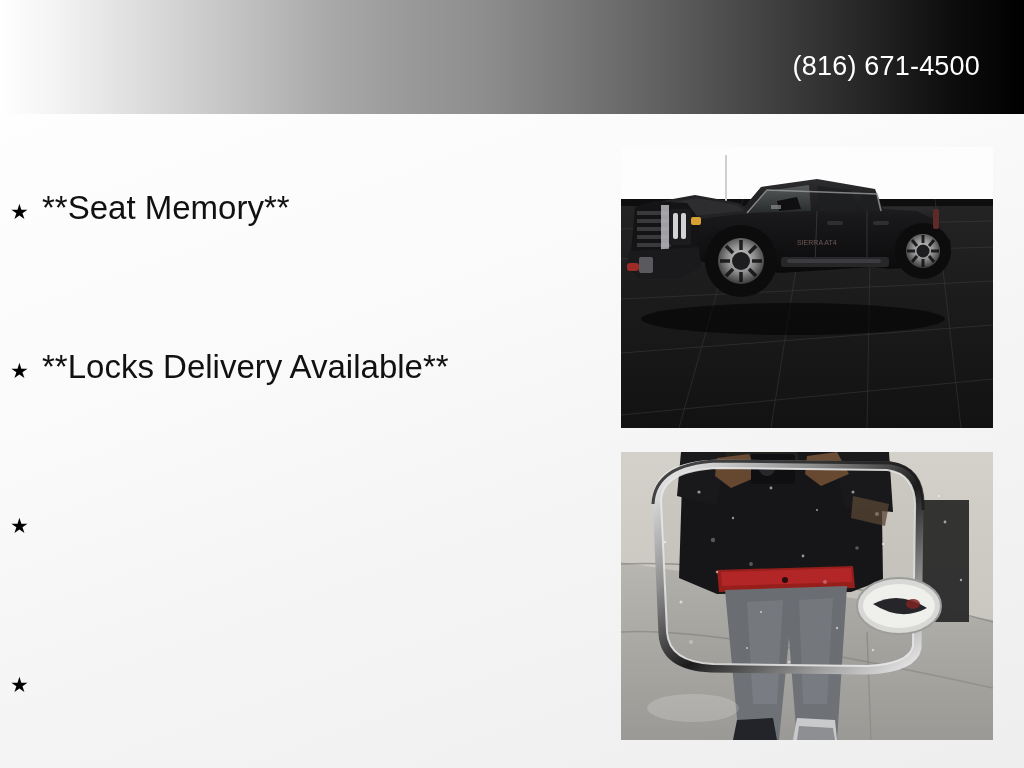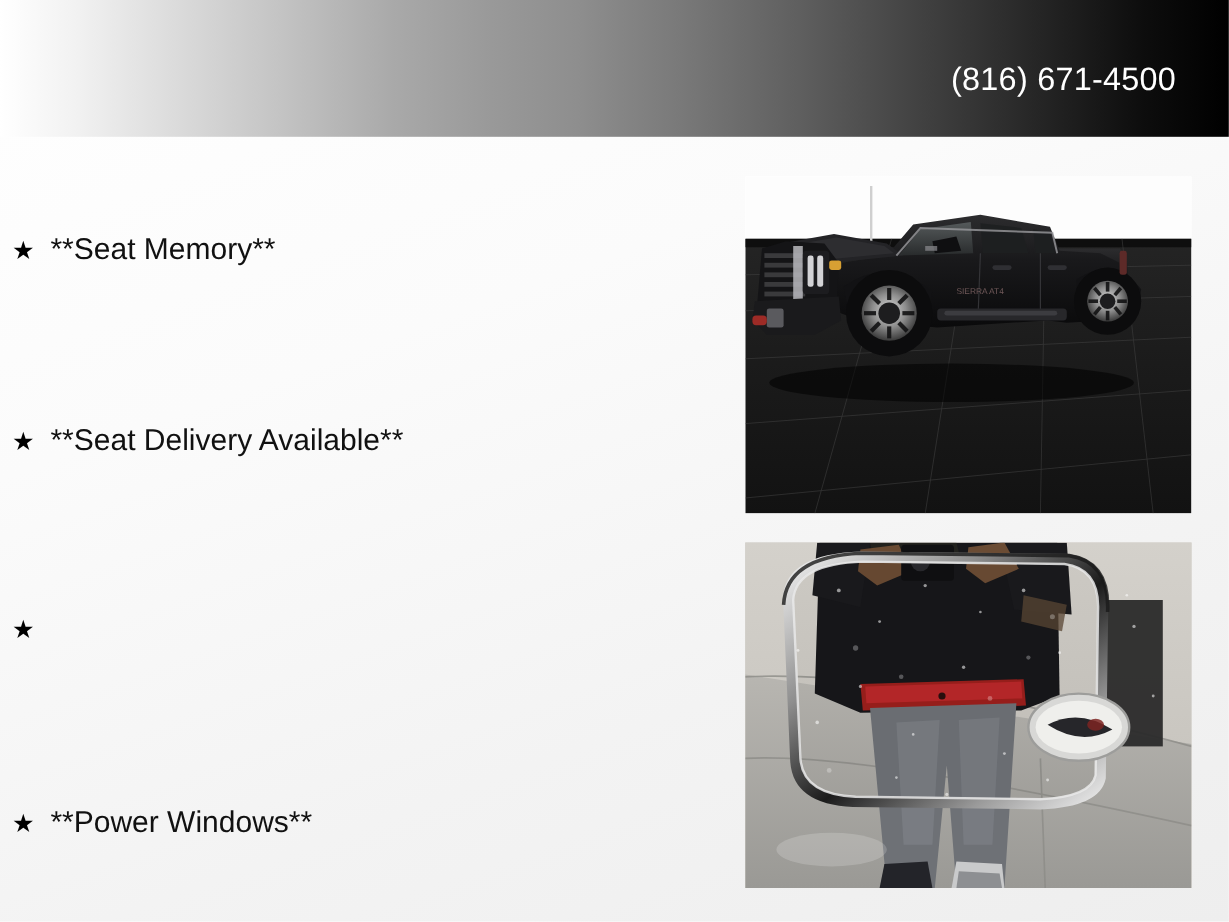--- a/index.html
+++ b/index.html
@@ -76,21 +76,21 @@
   .bullet-star {
     display: inline-block;
     width: 32px;
     color: #000000;
     font-size: 21px;
     line-height: 30px;
     text-align: left;
   }
   .feature-text {
     color: #111111;
-    font-size: 25px;
+    font-size: 33px;
     line-height: 30px;
     font-family: "Liberation Sans", sans-serif;
   }
 
   
   .photo {
     position: absolute;
     overflow: hidden;
   }
   .photo-truck {
@@ -118,30 +118,29 @@
 
 <ul class="feature-list">
 
   <li class="feature-item i0">
     <span class="bullet-star">★</span>
     <span class="feature-text">**Seat Memory**</span>
   </li>
 
   <li class="feature-item i1">
     <span class="bullet-star">★</span>
-    <span class="feature-text">**Seat Delivery Available**</span>
+    <span class="feature-text">**Locks Delivery Available**</span>
   </li>
 
   <li class="feature-item i2">
     <span class="bullet-star">★</span>
   </li>
 
   <li class="feature-item i3">
     <span class="bullet-star">★</span>
-    <span class="feature-text">**Power Windows**</span>
   </li>
 
 </ul>
 
 <div class="photo photo-truck">
   <svg width="372" height="281" viewBox="0 0 372 281" xmlns="http://www.w3.org/2000/svg">
     <defs>
       <linearGradient id="floorG" x1="0" y1="0" x2="0" y2="1">
         <stop offset="0%" stop-color="#242424"></stop>
         <stop offset="45%" stop-color="#1b1b1b"></stop>

